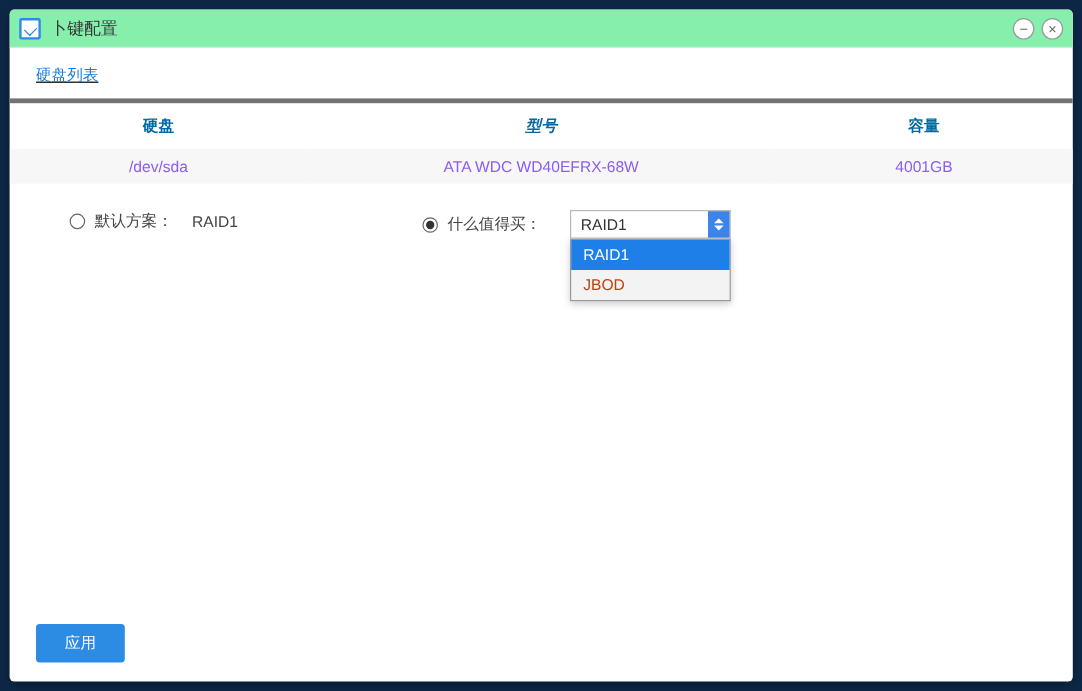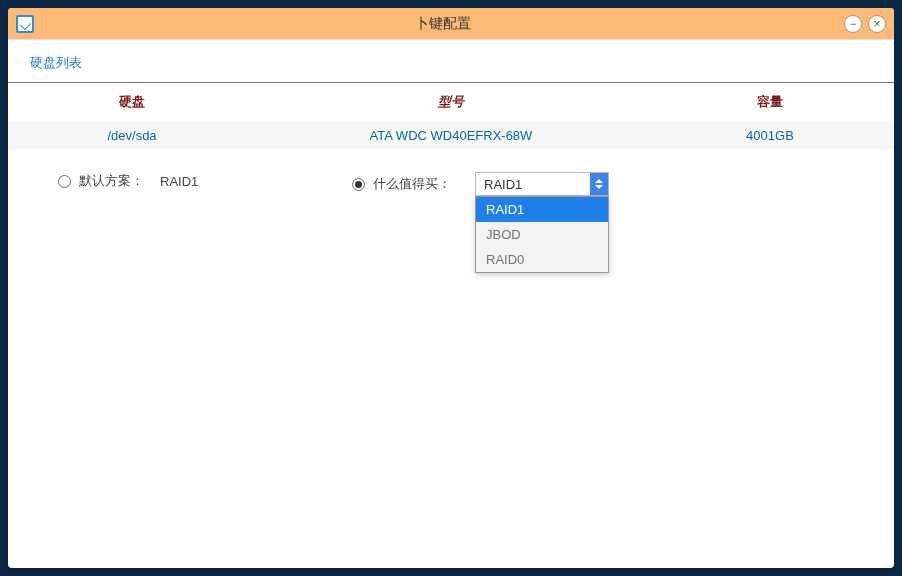--- a/index.html
+++ b/index.html
@@ -21,26 +21,25 @@
       border-radius: 4px;
       width: 100%;
       height: 100%;
       display: flex;
       flex-direction: column;
       box-shadow: 0 2px 10px rgba(0,0,0,0.3);
       overflow: hidden;
     }
     .titlebar {
       height: 32px;
-      background: #fdba74;
+      background: #86efac;
       border-bottom: 1px solid #e0e0e0;
       display: flex;
       align-items: center;
       padding: 12px 8px;
-      text-align: center;
     }
     .app-icon {
       width: 18px;
       height: 18px;
       background: #fff;
       border: 2px solid #2c8ce4;
       border-radius: 2px;
       position: relative;
       margin-right: 8px;
     }
@@ -74,46 +73,47 @@
       display: flex;
       align-items: center;
       justify-content: center;
       font-size: 12px;
       color: #666;
       cursor: pointer;
       line-height: 1;
     }
     .section-header {
       padding: 14px 22px 10px;
-      border-bottom: 1px solid #737373;
+      border-bottom: 4px solid #737373;
+      text-decoration: underline;
     }
     .section-title {
       color: #1b7ad6;
       font-size: 13px;
     }
     .content {
       flex: 1;
       overflow: auto;
       position: relative;
     }
     .disk-table {
       width: 100%;
       border-collapse: collapse;
     }
     .disk-table th {
       padding: 10px 8px;
       font-weight: bold;
-      color: #7f1d1d;
+      color: #0369a1;
       text-align: center;
       font-size: 13px;
     }
     .disk-table td {
       padding: 7px 25px;
       text-align: center;
-      color: #0369a1;
+      color: #8b5cf6;
       font-size: 13px;
     }
     .disk-table tr.odd {
       background: #f7f7f7;
     }
     .col-disk { width: 28%; }
     .col-model { width: 44%; font-style: italic; }
     .col-cap { width: 28%; }
     .scheme-row {
       display: flex;
@@ -192,21 +192,21 @@
       position: absolute;
       top: 24px;
       left: 0;
       width: 134px;
       border: 1px solid #999;
       background: #f3f3f3;
       box-shadow: 0 2px 6px rgba(0,0,0,0.2);
     }
     .dropdown-item {
       padding: 5px 10px;
-      color: #737373;
+      color: #c2410c;
       cursor: pointer;
     }
     .dropdown-item.selected {
       background: #1e7fe8;
       color: #fff;
     }
     .button-bar {
       padding: 16px 22px;
       display: flex;
       gap: 12px;
@@ -288,27 +288,27 @@
         <span class="radio checked"></span>
         <span>什么值得买：</span>
         <div class="select-wrapper">
           <div class="select-box">
             <span>RAID1</span>
             <div class="select-arrows"></div>
           </div>
           <div class="dropdown">
             <div class="dropdown-item selected">RAID1</div>
             <div class="dropdown-item">JBOD</div>
-            <div class="dropdown-item">RAID0</div>
           </div>
         </div>
       </div>
     </div>
   </div>
 
   <div class="button-bar">
+    <button class="btn">应用</button>
   </div>
 </div>
 
 <div class="watermark">
   <div class="watermark-circle">值</div>
   <span>什么值得买</span>
 </div>
 
 </body></html>

